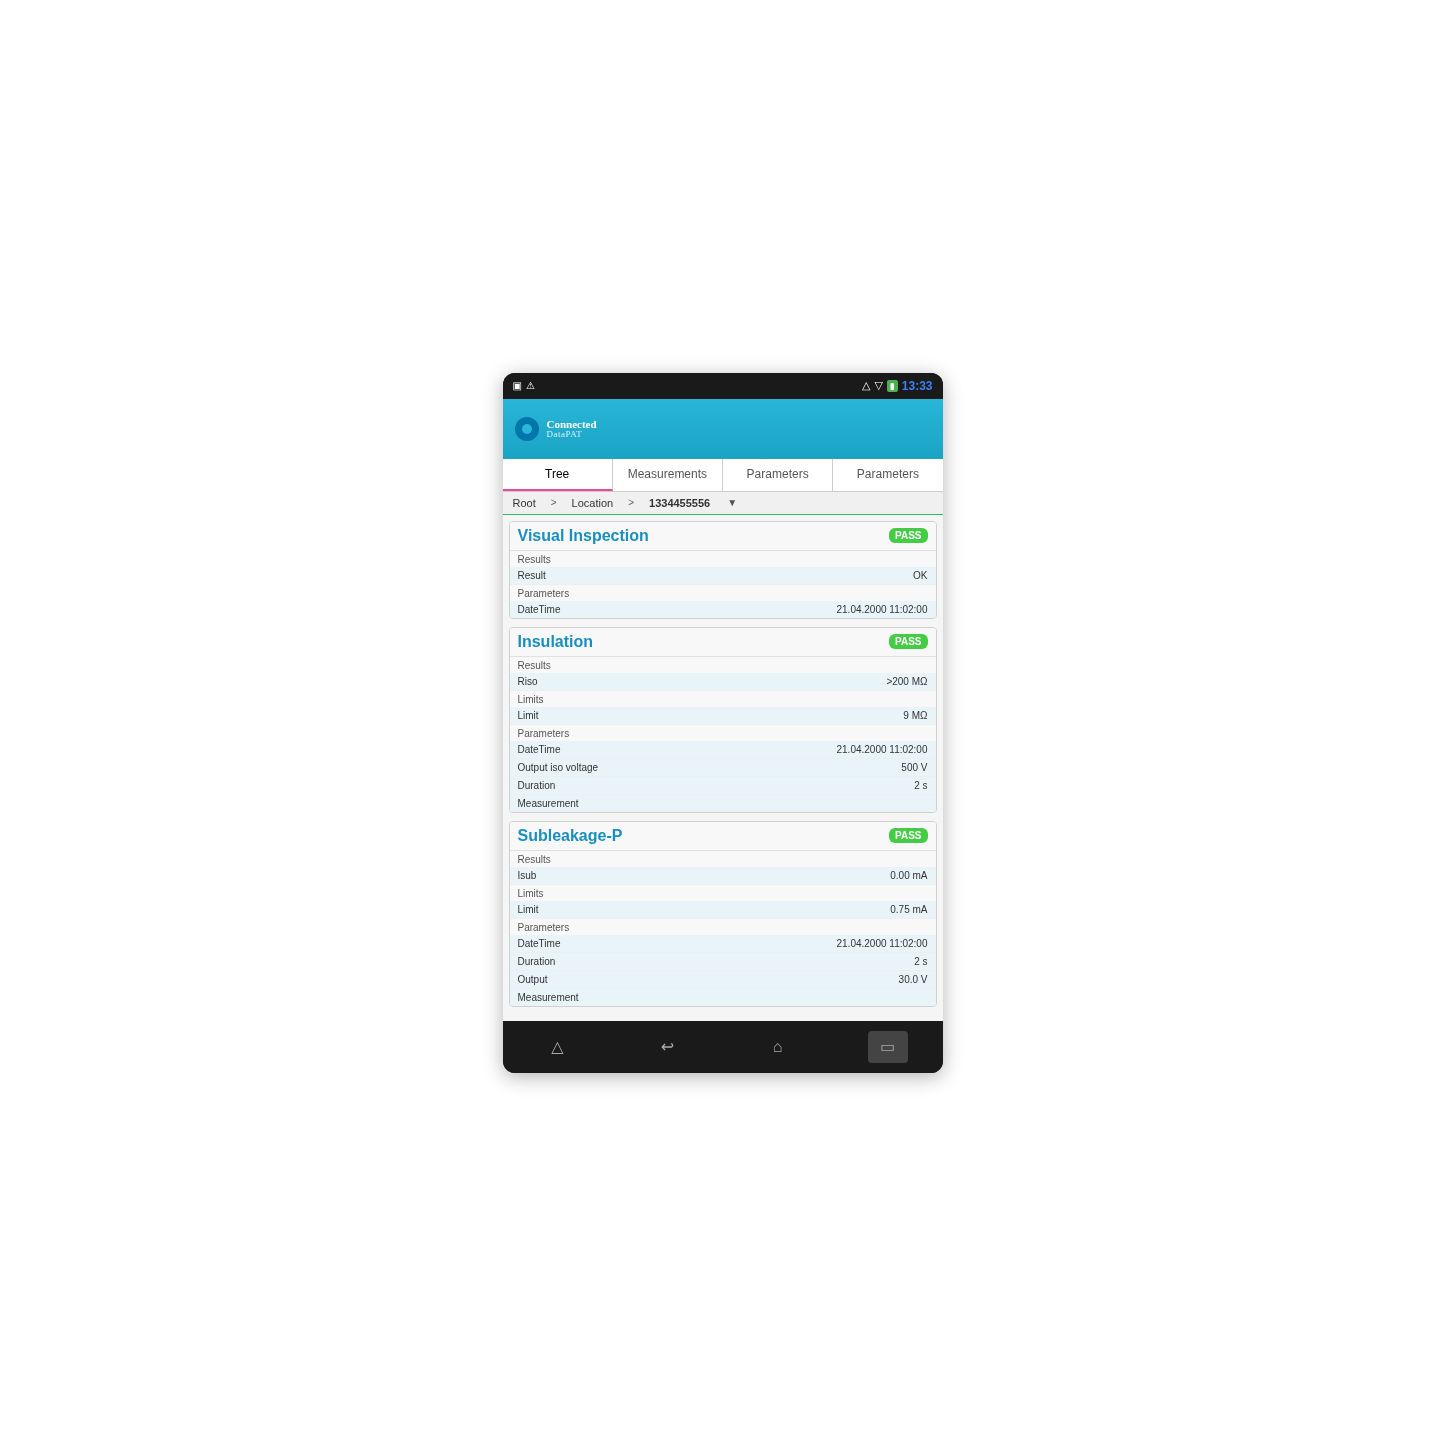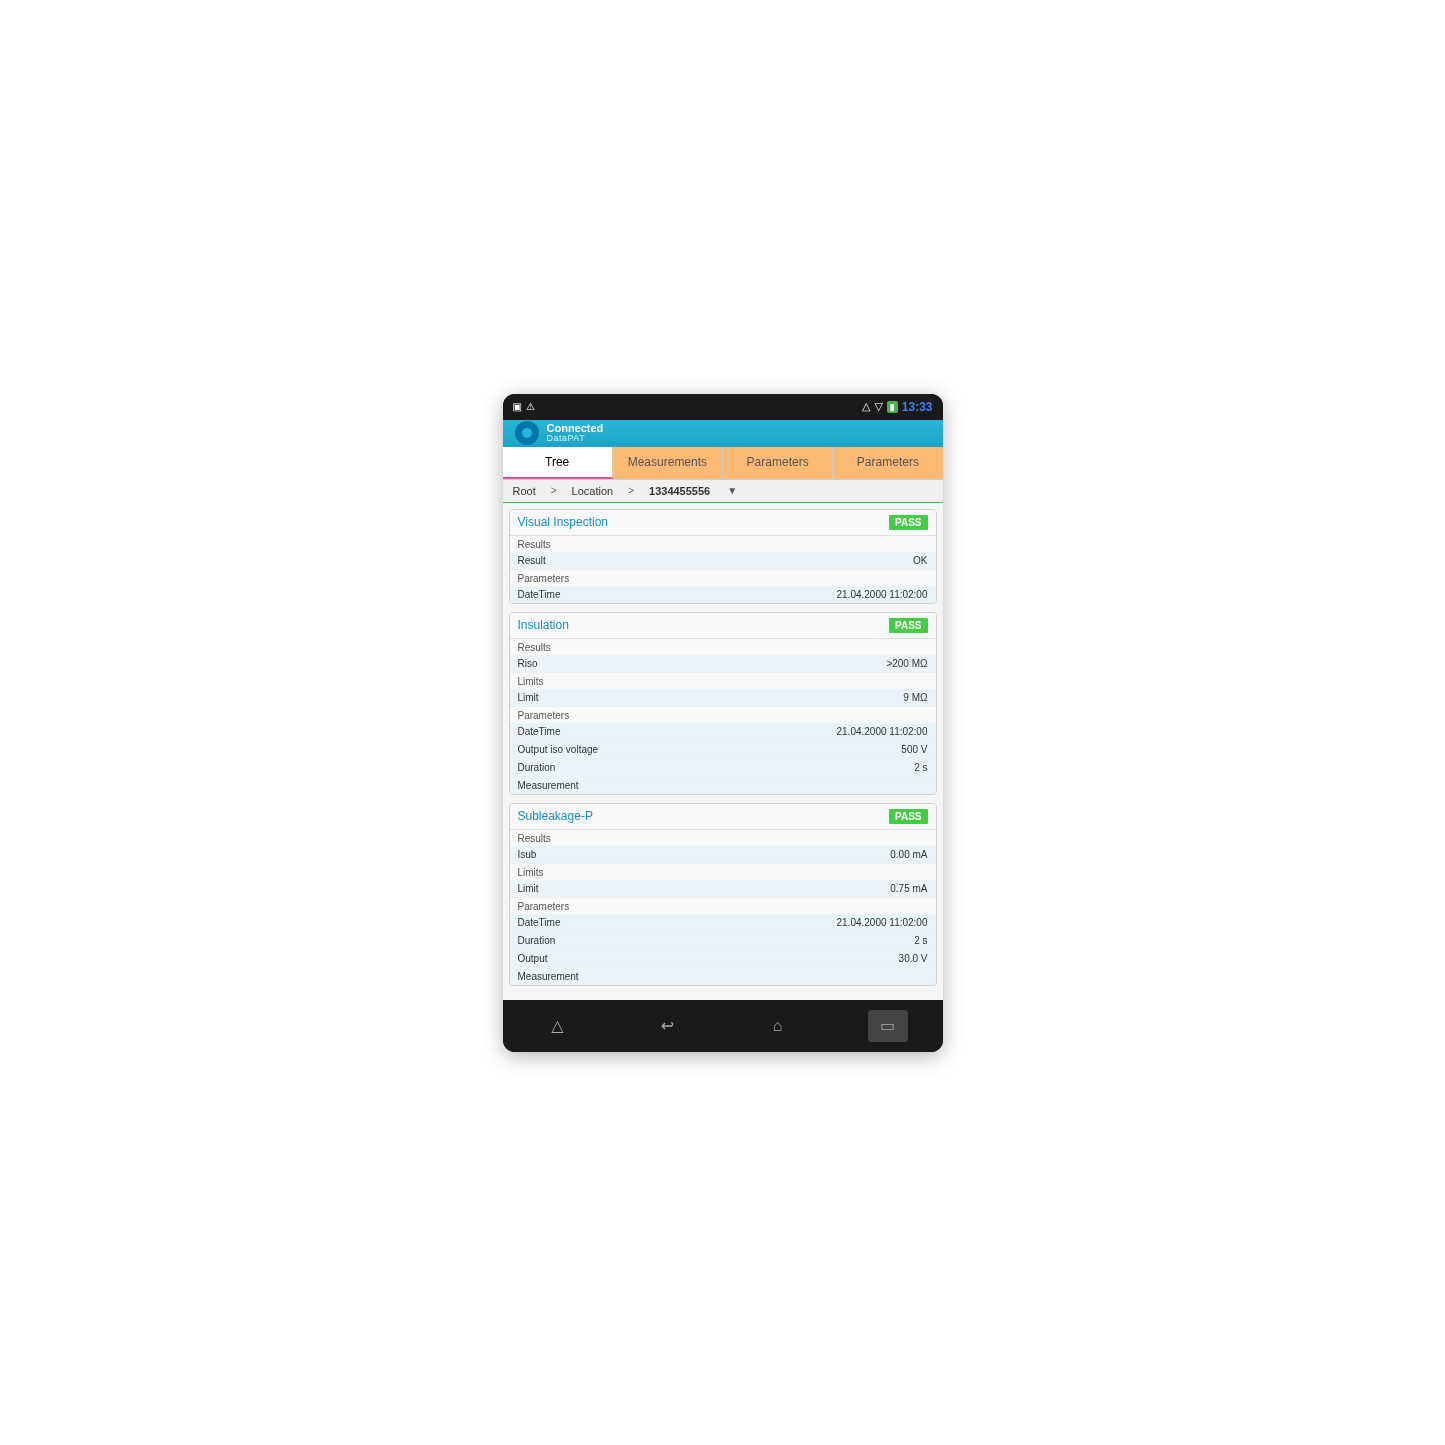--- a/index.html
+++ b/index.html
@@ -70,21 +70,22 @@
       border-radius: 2px;
     }
 
     
     .app-header {
       background: linear-gradient(180deg, #29b6d8 0%, #1aa3c4 100%);
       padding: 8px 12px;
       display: flex;
       align-items: center;
       gap: 8px;
-      height: 27px;
+      height: 60px;
+      font-family: Liberation Serif, serif;
     }
     .app-logo-circle {
       width: 24px;
       height: 24px;
       background: #0077aa;
       border-radius: 50%;
       display: flex;
       align-items: center;
       justify-content: center;
     }
@@ -122,21 +123,21 @@
       border-bottom: 1px solid #cccccc;
     }
     .tab {
       flex: 1;
       text-align: center;
       padding: 8px 4px;
       font-size: 12px;
       color: #555555;
       border-right: 1px solid #cccccc;
       cursor: pointer;
-      background: #fdba74;
+      background: #ffffff;
     }
     .tab:last-child { border-right: none; }
     .tab.active {
       background: #ffffff;
       color: #000000;
       border-bottom: 2px solid #ec4899;
       font-weight: 500;
     }
 
     
@@ -177,31 +178,31 @@
 
     .section-header {
       display: flex;
       justify-content: space-between;
       align-items: center;
       padding: 5px 8px;
       background: #f8f8f8;
       border-bottom: 1px solid #e0e0e0;
     }
     .section-title {
-      font-size: 12px;
+      font-size: 16px;
       color: #1a8fbf;
-      font-weight: 400;
+      font-weight: 700;
     }
     .pass-badge {
       background: #44cc44;
       color: #ffffff;
       font-size: 10px;
       font-weight: bold;
       padding: 2px 6px;
-      border-radius: 1px;
+      border-radius: 6px;
     }
 
     .section-group-label {
       font-size: 10px;
       color: #555;
       padding: 3px 8px 2px 8px;
       background: #f8f8f8;
     }
 
     .data-row {

